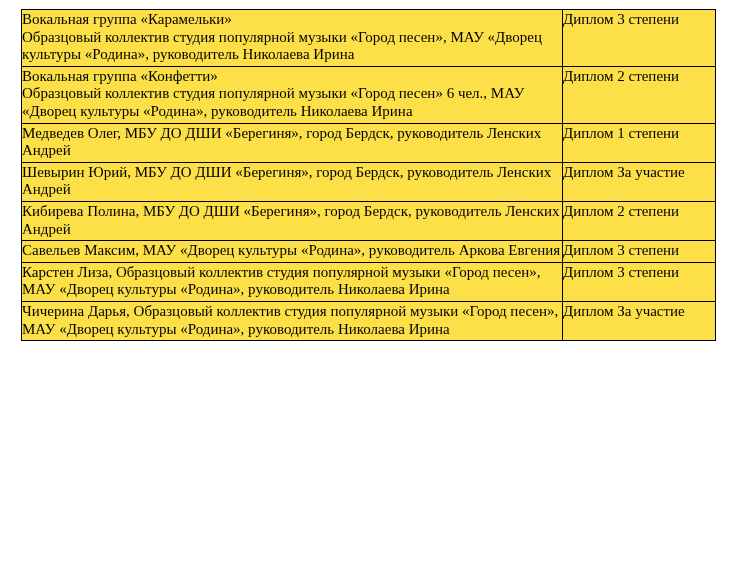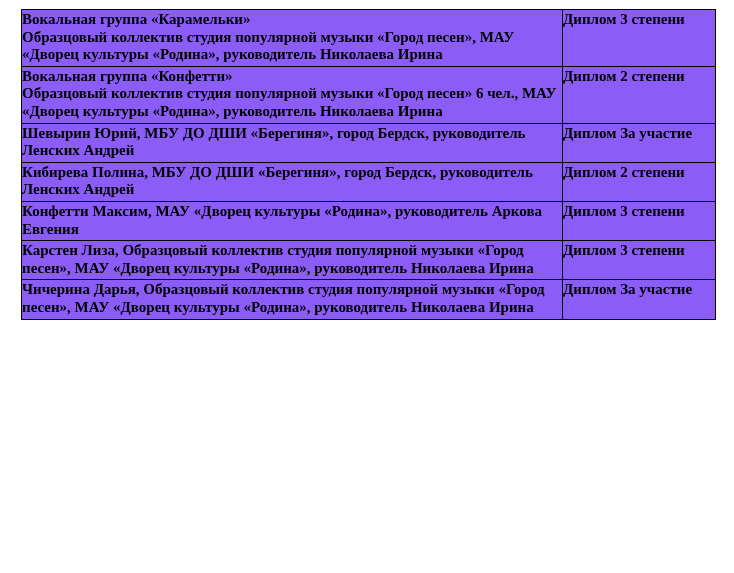--- a/index.html
+++ b/index.html
@@ -22,22 +22,21 @@
     height: 573px;
     background: #ffffff;
   }
   .results-table {
     position: absolute;
     left: 21px;
     top: 9px;
     width: 694px;
     border-collapse: collapse;
     table-layout: fixed;
-    background: #8b5cf6;
-    font-weight: bold;
+    background: #fde047;
   }
   .results-table col.c-participant { width: 541px; }
   .results-table col.c-award       { width: 153px; }
 
   .results-table td {
     border: 1px solid #000000;
     vertical-align: top;
     padding: 1px 0 2px 0;
     font-size: 15px;
     line-height: 17.6px;
@@ -85,20 +84,28 @@
           </td>
         <td class="cell-award">
             <span class="cell-text">Диплом 2 степени</span>
           </td>
       </tr>
 
 
 
 
 
+      <tr>
+        <td class="cell-participant">
+            <span class="cell-text">Медведев Олег, МБУ ДО ДШИ «Берегиня», город Бердск, руководитель Ленских Андрей</span>
+          </td>
+        <td class="cell-award">
+            <span class="cell-text">Диплом 1 степени</span>
+          </td>
+      </tr>
 
 
       <tr>
         <td class="cell-participant">
             <span class="cell-text">Шевырин Юрий, МБУ ДО ДШИ «Берегиня», город Бердск, руководитель Ленских Андрей</span>
           </td>
         <td class="cell-award">
             <span class="cell-text">Диплом За участие</span>
           </td>
       </tr>
@@ -107,21 +114,21 @@
         <td class="cell-participant">
             <span class="cell-text">Кибирева Полина, МБУ ДО ДШИ «Берегиня», город Бердск, руководитель Ленских Андрей</span>
           </td>
         <td class="cell-award">
             <span class="cell-text">Диплом 2 степени</span>
           </td>
       </tr>
 
       <tr>
         <td class="cell-participant">
-            <span class="cell-text">Конфетти Максим, МАУ «Дворец культуры «Родина», руководитель Аркова Евгения</span>
+            <span class="cell-text">Савельев Максим, МАУ «Дворец культуры «Родина», руководитель Аркова Евгения</span>
           </td>
         <td class="cell-award">
             <span class="cell-text">Диплом 3 степени</span>
           </td>
       </tr>
 
 
       <tr>
         <td class="cell-participant">
             <span class="cell-text">Карстен Лиза, Образцовый коллектив студия популярной музыки «Город песен», МАУ «Дворец культуры «Родина», руководитель Николаева Ирина</span>

